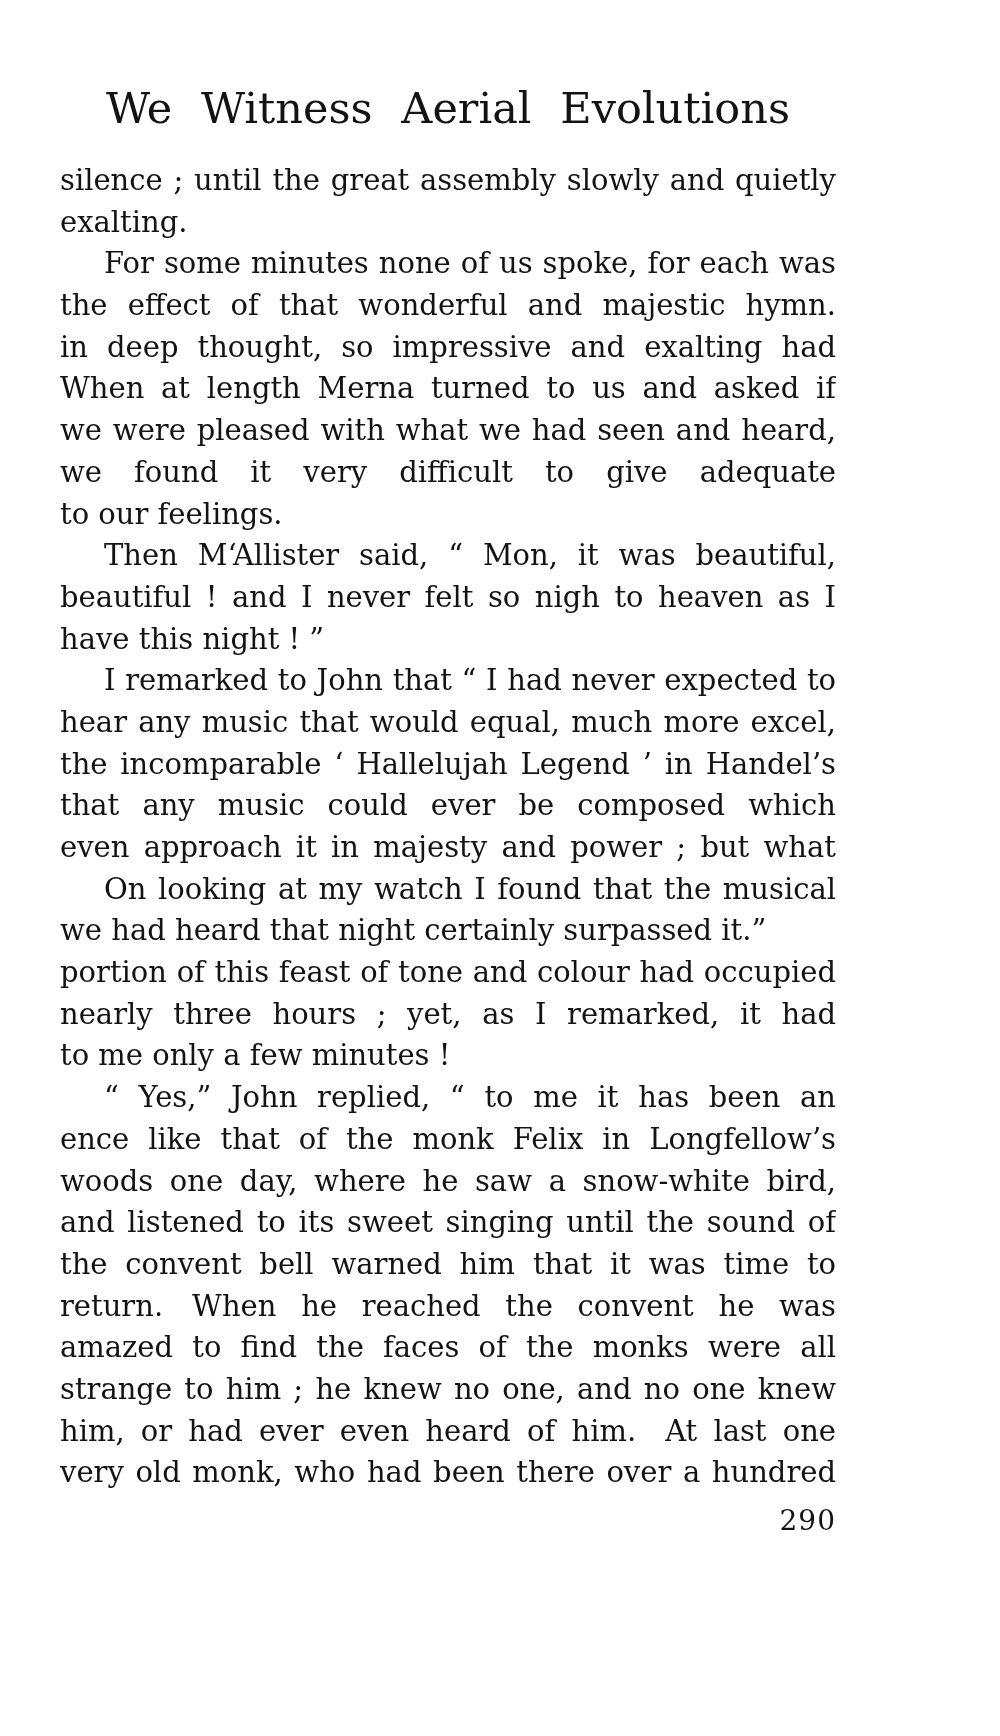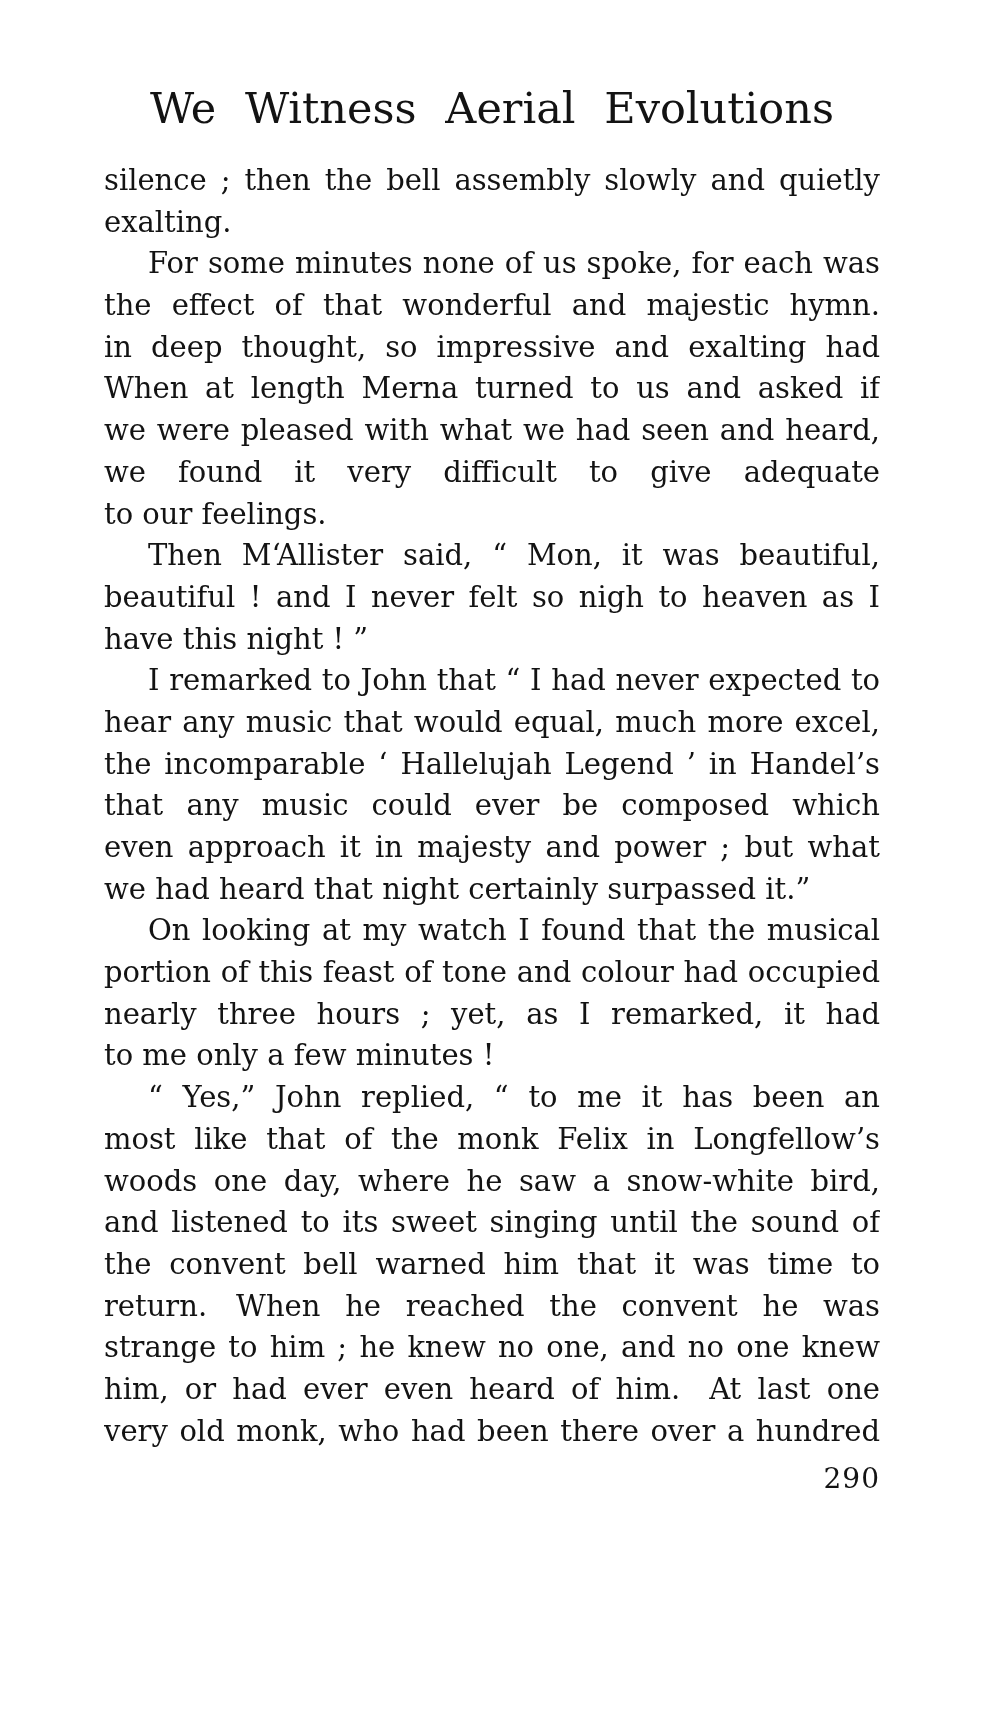--- a/index.html
+++ b/index.html
@@ -16,21 +16,20 @@
   }
   .page {
     position: absolute;
     left: 0;
     top: 0;
     width: 896px;
     height: 1736px;
     padding: 86px 60px 0 60px;
     box-sizing: border-box;
     background: #ffffff;
-    margin-left: 44px;
   }
   .title {
     font-size: 43px;
     font-weight: normal;
     margin: 0;
     line-height: 44px;
     text-align: center;
     word-spacing: 0.35em;
     white-space: nowrap;
   }
@@ -58,47 +57,48 @@
     letter-spacing: 1px;
   }
 </style>
 </head>
 <body>
 
 <div class="page">
   <h1 class="title">We Witness Aerial Evolutions</h1>
 
   <div class="body-text">
-      <div class="line justify">silence ; then the bell assembly slowly and quietly</div>
+      <div class="line justify">silence ; until the great assembly slowly and quietly</div>
       <div class="line">exalting.</div>
       <div class="line justify indent">For some minutes none of us spoke, for each was</div>
       <div class="line justify">the effect of that wonderful and majestic hymn.</div>
       <div class="line justify">in deep thought, so impressive and exalting had been</div>
       <div class="line justify">When at length Merna turned to us and asked if</div>
       <div class="line justify">we were pleased with what we had seen and heard,</div>
       <div class="line justify">we found it very difficult to give adequate expression</div>
       <div class="line">to our feelings.</div>
       <div class="line justify indent">Then M‘Allister said, “ Mon, it was beautiful, most</div>
       <div class="line justify">beautiful ! and I never felt so nigh to heaven as I</div>
       <div class="line">have this night ! ”</div>
       <div class="line justify indent">I remarked to John that “ I had never expected to</div>
       <div class="line justify">hear any music that would equal, much more excel,</div>
       <div class="line justify">the incomparable ‘ Hallelujah Legend ’ in Handel’s</div>
       <div class="line justify">that any music could ever be composed which would</div>
       <div class="line justify">even approach it in majesty and power ; but what</div>
+      <div class="line justify indent">On looking at my watch I found that the musical</div>
       <div class="line">we had heard that night certainly surpassed it.”</div>
-      <div class="line justify indent">On looking at my watch I found that the musical</div>
       <div class="line justify">portion of this feast of tone and colour had occupied</div>
       <div class="line justify">nearly three hours ; yet, as I remarked, it had seemed</div>
       <div class="line">to me only a few minutes !</div>
       <div class="line justify indent">“ Yes,” John replied, “ to me it has been an experi-</div>
-      <div class="line justify">most like that of the monk Felix in Longfellow’s</div>
+      <div class="line justify">ence like that of the monk Felix in Longfellow’s</div>
       <div class="line justify">woods one day, where he saw a snow-white bird,</div>
       <div class="line justify">and listened to its sweet singing until the sound of</div>
       <div class="line justify">the convent bell warned him that it was time to</div>
       <div class="line justify">return. When he reached the convent he was</div>
+      <div class="line justify">amazed to find the faces of the monks were all</div>
       <div class="line justify">strange to him ; he knew no one, and no one knew</div>
       <div class="line justify">him, or had ever even heard of him. At last one</div>
       <div class="line justify">very old monk, who had been there over a hundred</div>
     </div>
 
   <div class="pagenum">290</div>
 </div>
 
 </body></html>

